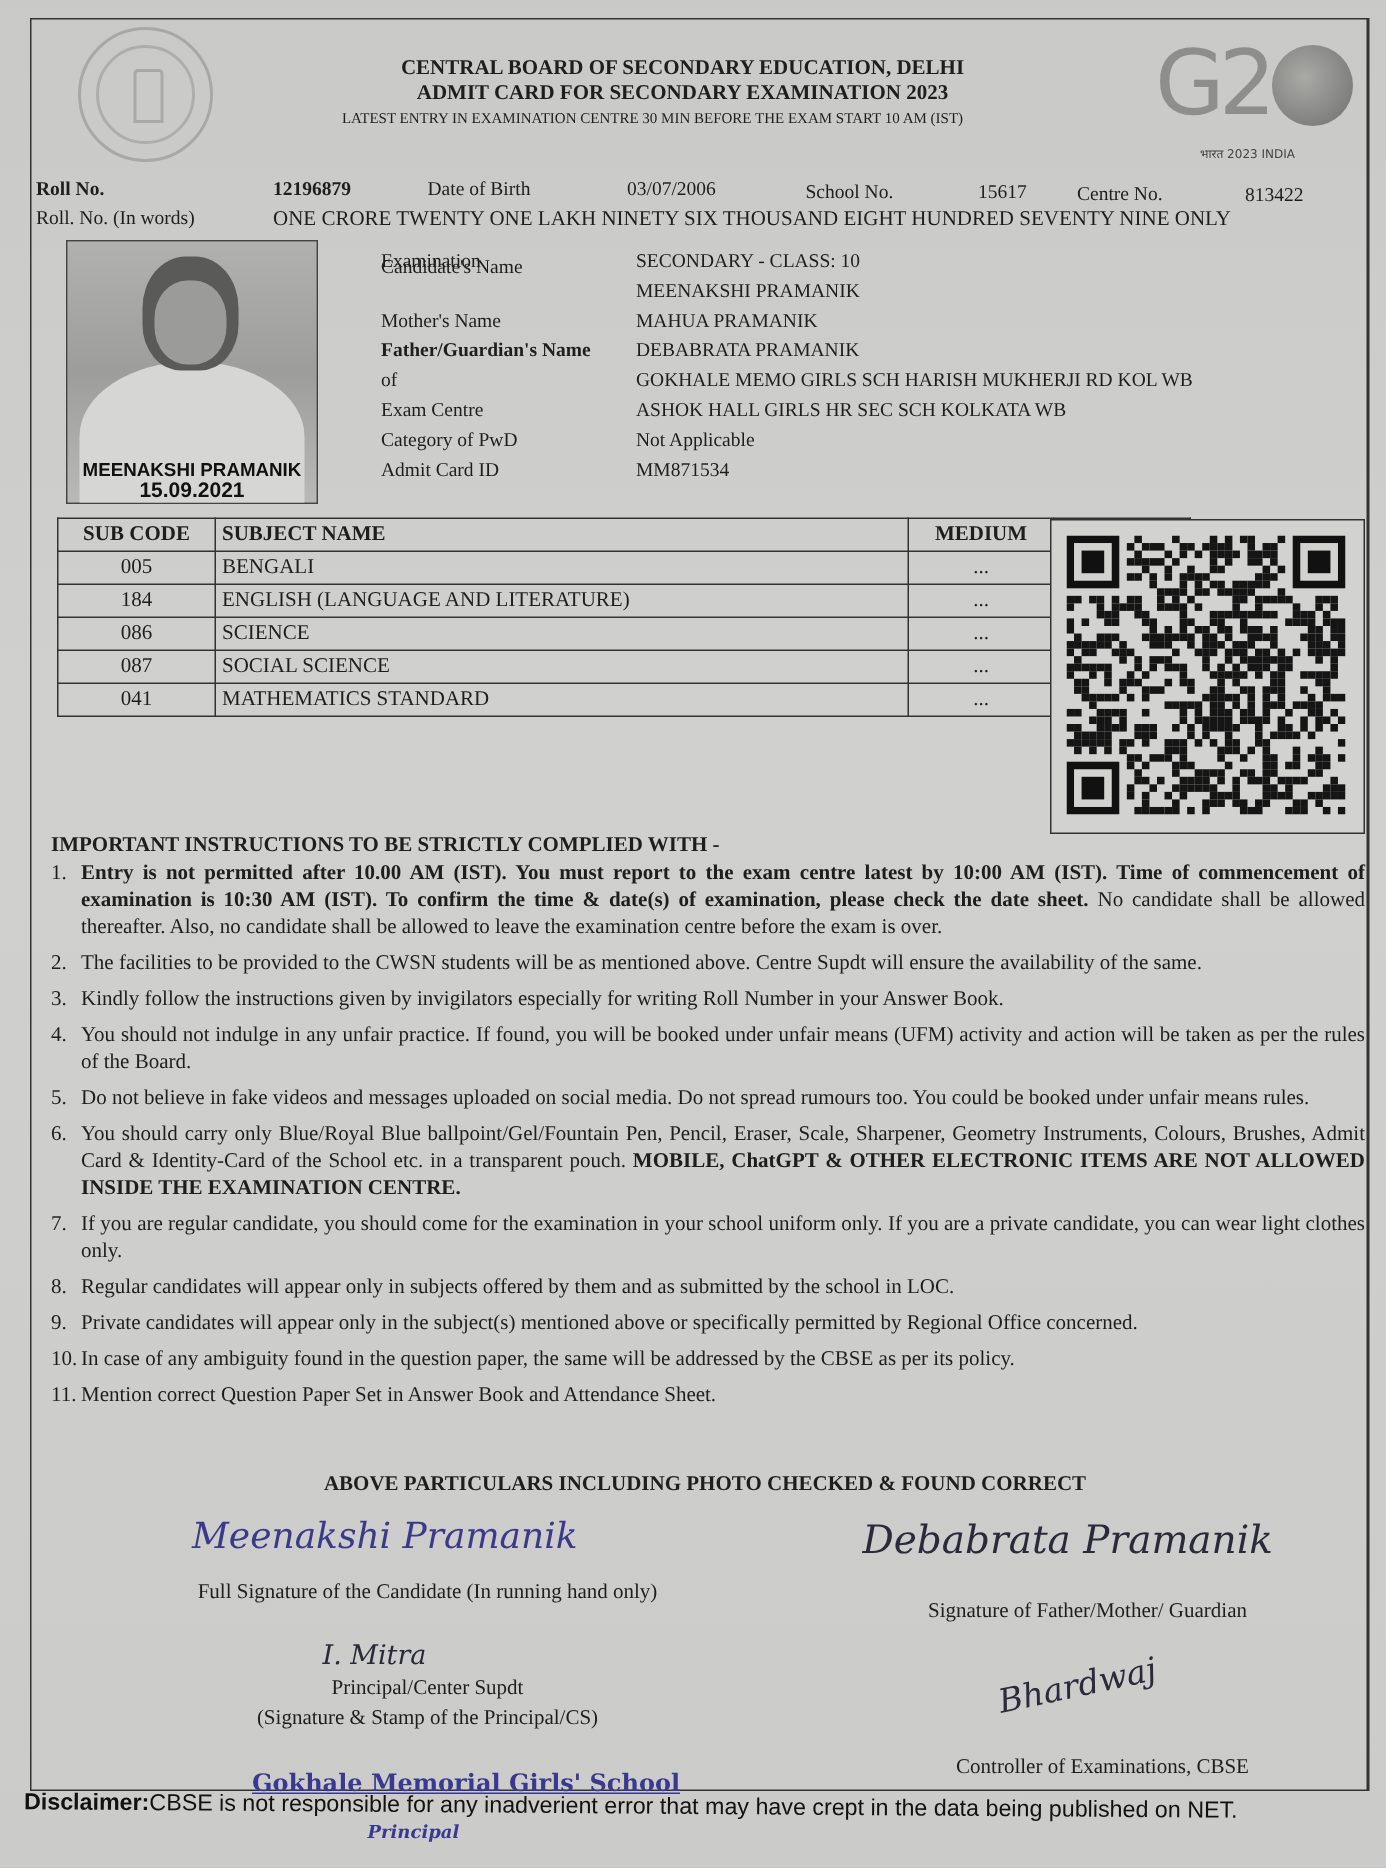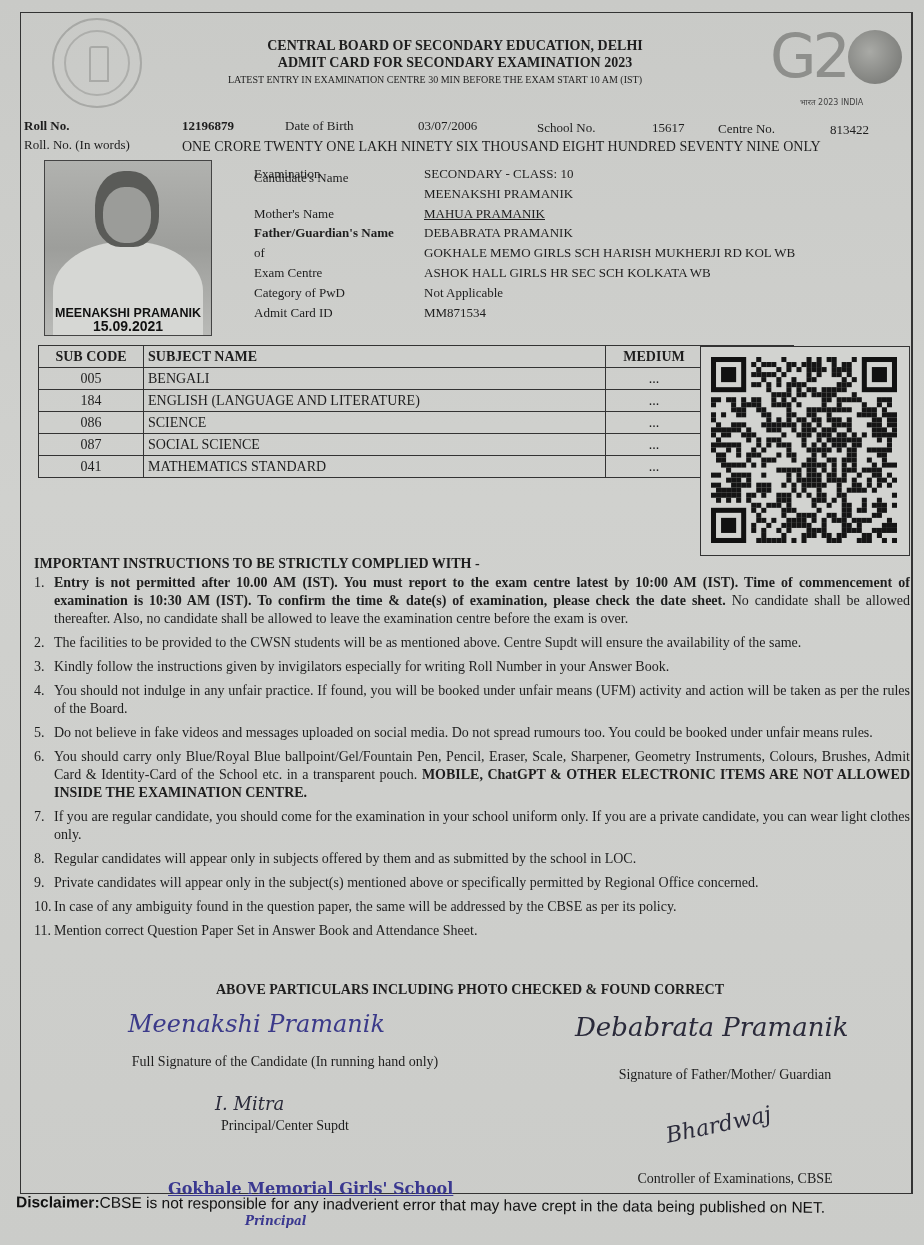--- a/index.html
+++ b/index.html
@@ -82,21 +82,21 @@
       <div style="font-size:14px;">15.09.2021</div>
     </div>
   </div>
 
   <div id="details">
       <div class="abs lbl" style="left: 254px; top: 166px;">Examination</div>
       <div class="abs val" style="left: 424px; top: 166px;">SECONDARY - CLASS: 10</div>
       <div class="abs lbl" style="left: 254px; top: 170px;">Candidate's Name</div>
       <div class="abs val" style="left: 424px; top: 185.8px;">MEENAKSHI PRAMANIK</div>
       <div class="abs lbl" style="left: 254px; top: 205.6px;">Mother's Name</div>
-      <div class="abs val" style="left: 424px; top: 205.6px; text-decoration: underline;">MAHUA PRAMANIK</div>
+      <div class="abs val" style="left: 424px; top: 205.6px;">MAHUA PRAMANIK</div>
       <div class="abs lbl" style="left: 254px; top: 225.4px; font-weight: bold;">Father/Guardian's Name</div>
       <div class="abs val" style="left: 424px; top: 225.4px;">DEBABRATA PRAMANIK</div>
       <div class="abs lbl" style="left: 254px; top: 245.2px;">of</div>
       <div class="abs val" style="left: 424px; top: 245.2px;">GOKHALE MEMO GIRLS SCH HARISH MUKHERJI RD KOL WB</div>
       <div class="abs lbl" style="left: 254px; top: 265px;">Exam Centre</div>
       <div class="abs val" style="left: 424px; top: 265px;">ASHOK HALL GIRLS HR SEC SCH KOLKATA WB</div>
       <div class="abs lbl" style="left: 254px; top: 284.8px;">Category of PwD</div>
       <div class="abs val" style="left: 424px; top: 284.8px;">Not Applicable</div>
       <div class="abs lbl" style="left: 254px; top: 304.6px;">Admit Card ID</div>
       <div class="abs val" style="left: 424px; top: 304.6px;">MM871534</div>
@@ -765,20 +765,21 @@
   <div class="checked">ABOVE PARTICULARS INCLUDING PHOTO CHECKED &amp; FOUND CORRECT</div>
 
   <div class="sig" style="left:128px;top:1010px;font-size:24px;">Meenakshi Pramanik</div>
   <div class="sigcap" style="left:110px;top:1054px;width:350px;">Full Signature of the Candidate (In running hand only)</div>
 
   <div class="sig" style="left:575px;top:1012px;font-size:26px;color:#2a2a3a;">Debabrata Pramanik</div>
   <div class="sigcap" style="left:600px;top:1067px;width:250px;">Signature of Father/Mother/ Guardian</div>
 
   <div class="sig" style="left:215px;top:1093px;font-size:18px;color:#2a2a3a;">I. Mitra</div>
   <div class="sigcap" style="left:150px;top:1118px;width:270px;">Principal/Center Supdt</div>
+  <div class="sigcap" style="left:140px;top:1138px;width:290px;">(Signature &amp; Stamp of the Principal/CS)</div>
   <div class="stamp" style="left:245px;top:1214px;font-size:12px;">Principal</div>
   <div class="stamp" style="left:168px;top:1179px;font-size:16px;font-style:normal;text-decoration:underline;">Gokhale Memorial Girls' School</div>
 
   <div class="sig" style="left:665px;top:1112px;font-size:22px;color:#2a2a3a;transform:rotate(-12deg);">Bhardwaj</div>
   <div class="sigcap" style="left:610px;top:1171px;width:250px;">Controller of Examinations, CBSE</div>
 
   <div class="disclaimer">
     <span style="font-weight:bold;">Disclaimer:</span><span>CBSE is not responsible for any inadverient error that may have crept in the data being published on NET.</span>
   </div>
 </div>

